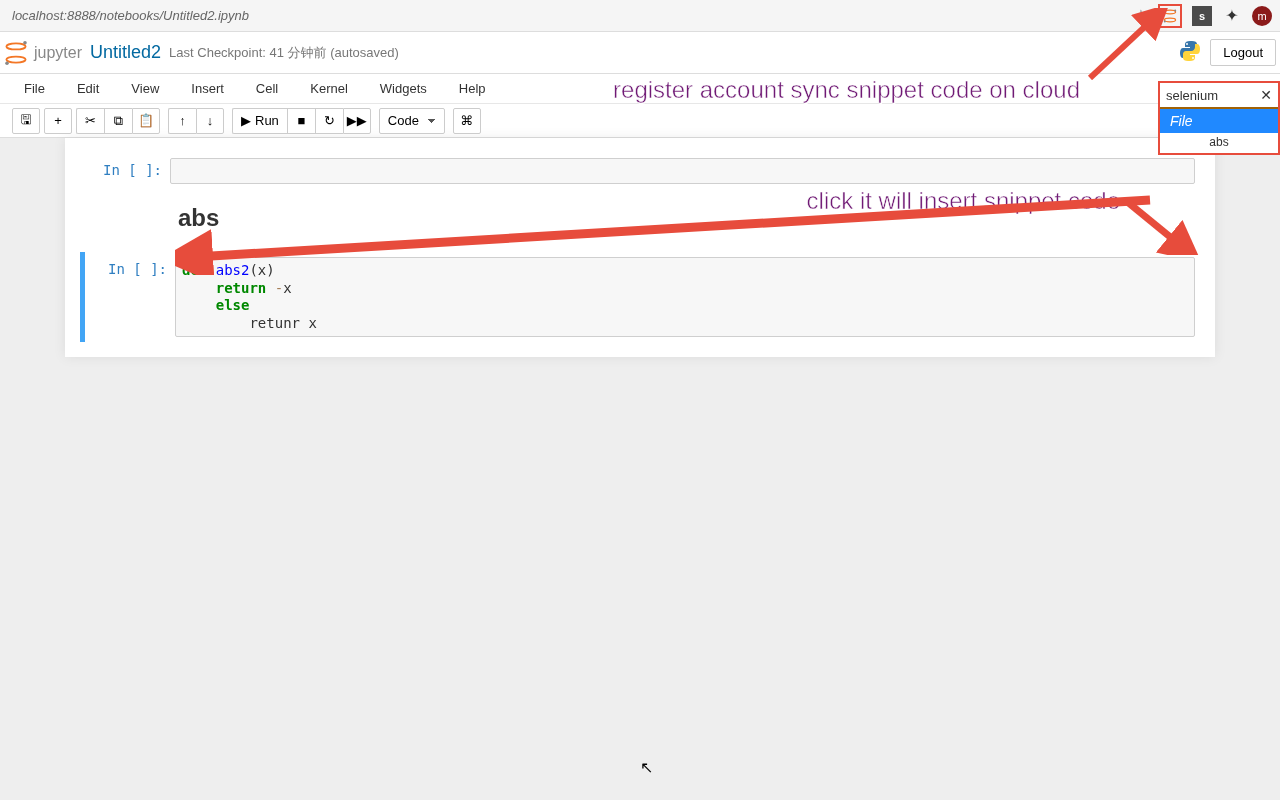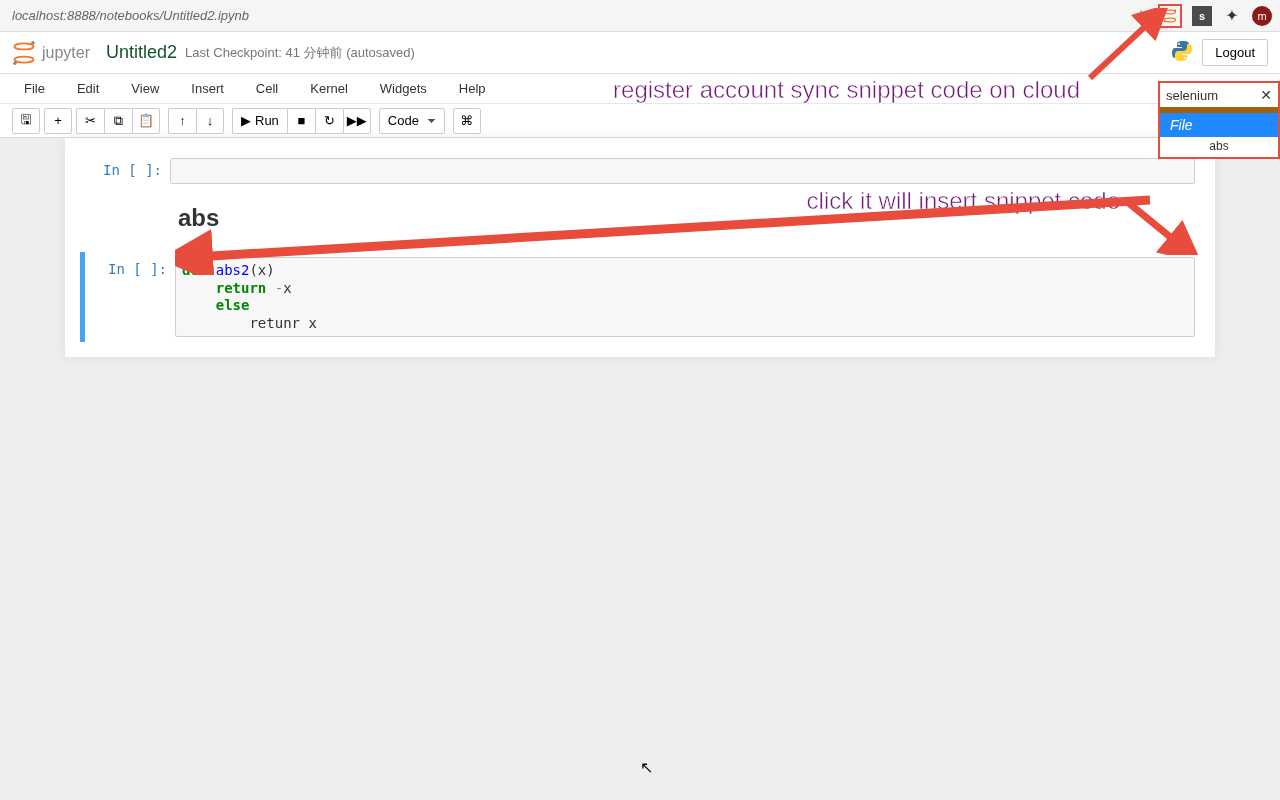--- a/index.html
+++ b/index.html
@@ -10,24 +10,24 @@
   .browser-icons { display: flex; align-items: center; gap: 10px; padding-left: 10px; }
   .star-icon { color: #666; font-size: 16px; cursor: pointer; }
   .ext-icon { width: 20px; height: 20px; display: flex; align-items: center; justify-content: center; font-size: 14px; cursor: pointer; }
   .ext-icon.highlighted { border: 2px solid #e74c3c; padding: 2px; width: 24px; height: 24px; }
   .ext-jupyter-icon svg { width: 16px; height: 16px; }
   .ext-s { background: #4a4a4a; color: white; font-weight: bold; font-size: 11px; }
   .ext-puzzle { color: #333; font-size: 16px; }
   .ext-m { background: #8b1a1a; color: white; border-radius: 50%; font-size: 11px; }
   
   .page-area { background: #eee; height: 768px; }
-  .jupyter-header { background: #fff; border-bottom: 1px solid #ddd; height: 42px; display: flex; align-items: center; padding: 0 12px; }
+  .jupyter-header { background: #fff; border-bottom: 1px solid #ddd; height: 42px; display: flex; align-items: center; padding: 0 4px; }
   .jupyter-logo { display: flex; align-items: center; gap: 6px; color: #888; font-size: 16px; }
   .jupyter-logo svg { width: 24px; height: 30px; }
-  .notebook-name { font-size: 18px; color: #14532d; margin-left: 16px; }
+  .notebook-name { font-size: 18px; color: #0369a1; margin-left: 8px; }
   .checkpoint { font-size: 13px; color: #777; margin-left: 8px; }
   .header-right { margin-left: auto; display: flex; gap: 8px; }
   .python-logo svg { width: 24px; height: 24px; }
   .logout-btn { border: 1px solid #ccc; background: #fff; padding: 5px 12px; border-radius: 2px; font-size: 13px; cursor: pointer; }
   
   .menubar { background: #fff; height: 30px; display: flex; align-items: center; padding: 0 8px; border-bottom: 1px solid #e7e7e7; position: relative; }
   .menu-item { padding: 0 16px; color: #333; cursor: pointer; }
   .kernel-area { margin-left: auto; display: flex; align-items: center; gap: 8px; }
   .kernel-text { color: #333; }
   .kernel-circle { width: 12px; height: 12px; border: 1px solid #888; border-radius: 50%; }
@@ -53,21 +53,21 @@
   .markdown-rendered { flex: 1; padding: 0 8px 15px 8px; }
   .markdown-rendered h2 { font-size: 24px; font-weight: bold; margin: 0; }
   
   .code-line { white-space: pre; line-height: 1.25; }
   .kw { color: #008800; font-weight: bold; }
   .fn { color: #0000ff; margin-top: 16px; }
   .num { color: #008800; }
   .op { color: #a67f59; }
   
   .snippet-panel { position: absolute; right: 0; top: 81px; width: 122px; border: 2px solid #e74c3c; background: #fff; z-index: 100; }
-  .snippet-header { display: flex; align-items: center; padding: 4px 6px; border-bottom: 6px solid #a16207; font-size: 13px; }
+  .snippet-header { display: flex; align-items: center; padding: 4px 6px; border-bottom: 2px solid #a16207; font-size: 13px; }
   .snippet-close { margin-left: auto; cursor: pointer; font-size: 14px; }
   .snippet-cat { background: #2089ff; color: #fff; padding: 4px 10px; font-style: italic; font-size: 14px; cursor: pointer; }
   .snippet-item { padding: 2px 10px 4px 10px; font-size: 12px; cursor: pointer; text-align: center; }
   
   .annotation { position: absolute; font-family: Liberation Sans, sans-serif; font-size: 24px; color: #701a75; text-shadow: 1px 1px 0 #fff; -webkit-text-stroke: 0.5px #fff; pointer-events: none; font-weight: 500; }
   .anno1 { top: 76px; right: 200px; }
   .anno2 { top: 187px; right: 160px; }
   
   .arrow-svg { position: absolute; pointer-events: none; }
   

